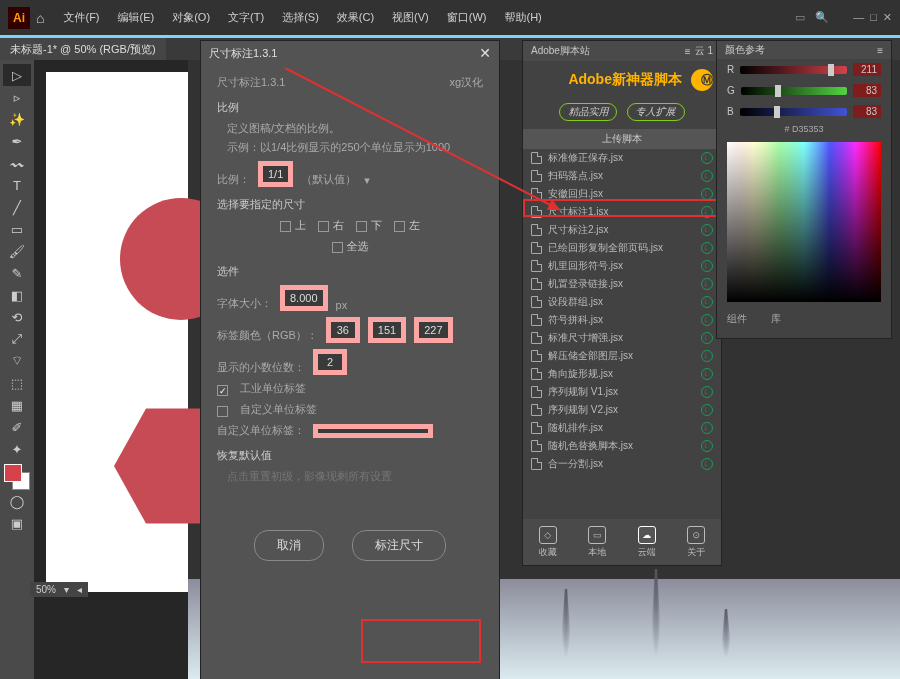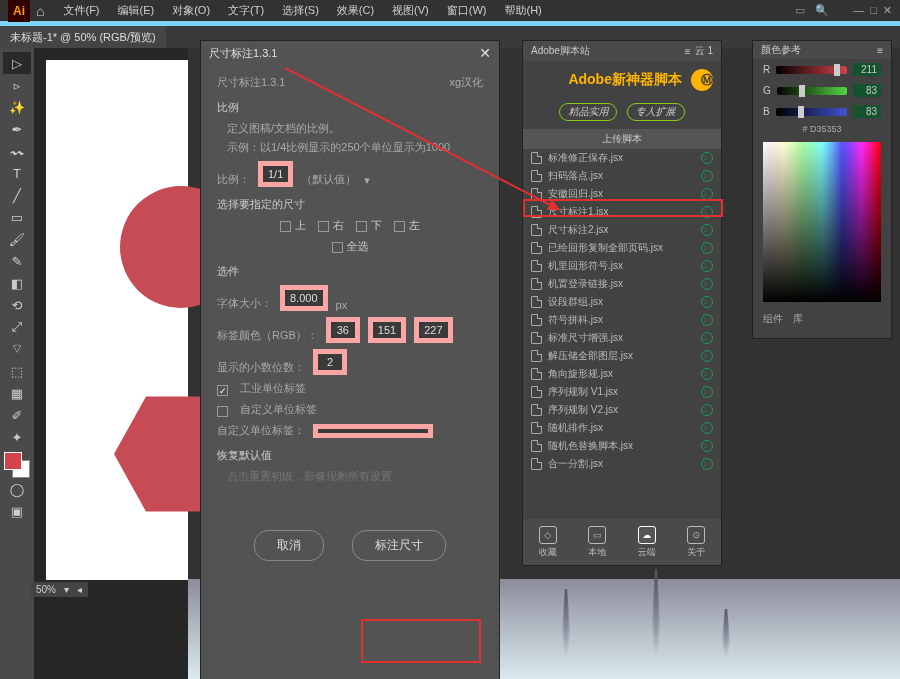--- a/index.html
+++ b/index.html
@@ -1,19 +1,19 @@
 <!DOCTYPE html>
 <html><head>
 <meta charset="utf-8">
 <style>
 * { margin: 0; padding: 0; box-sizing: border-box; font-family: "Microsoft YaHei", sans-serif; }
 body { width: 900px; height: 679px; background: #323232; overflow: hidden; position: relative; color: #c8c8c8; font-size: 11px; }
 
 
-.menubar { height: 26px; background: #323232; display: flex; align-items: center; padding: 0 8px; border-bottom: 5px solid #7dd3fc; }
+.menubar { height: 38px; background: #323232; display: flex; align-items: center; padding: 0 8px; border-bottom: 3px solid #7dd3fc; }
 .app-logo { width: 22px; height: 22px; background: #330000; color: #ff9a00; display: flex; align-items: center; justify-content: center; font-weight: bold; font-size: 12px; margin-right: 6px; }
 .home-icon { color: #d0d0d0; margin-right: 12px; font-size: 14px; }
 .menu-items { display: flex; gap: 4px; }
 .menu-item { padding: 3px 7px; color: #d0d0d0; font-size: 11px; cursor: default; }
 .menubar-right { margin-left: auto; display: flex; align-items: center; gap: 10px; color: #888; }
 .window-controls { display: flex; gap: 6px; margin-left: 14px; font-size: 11px; color: #aaa; }
 
 
 .doc-tabs { height: 22px; background: #3a3a3a; display: flex; align-items: center; }
 .doc-tab { padding: 0 10px; height: 100%; display: flex; align-items: center; background: #454545; color: #ddd; font-size: 11px; }
@@ -67,31 +67,31 @@
 .file-icon { width: 11px; height: 12px; border: 1px solid #aaa; border-radius: 1px; margin-right: 6px; flex-shrink: 0; position: relative; }
 .file-icon::before { content: ""; position: absolute; right: -1px; top: -1px; width: 4px; height: 4px; background: #424242; border-left: 1px solid #aaa; border-bottom: 1px solid #aaa; }
 .dl-icon { margin-left: auto; width: 12px; height: 12px; border: 1.5px solid #1a9c55; border-radius: 50%; position: relative; }
 .dl-icon::after { content: "↓"; color: #1a9c55; font-size: 9px; position: absolute; left: 1.5px; top: -1px; }
 .panel-bottom { position: absolute; bottom: 0; left: 0; right: 0; height: 46px; background: #4a4a4a; display: flex; justify-content: space-around; align-items: center; }
 .pb-item { display: flex; flex-direction: column; align-items: center; gap: 2px; font-size: 9px; color: #bbb; }
 .pb-icon { width: 18px; height: 18px; border: 1.5px solid #bbb; border-radius: 3px; display: flex; align-items: center; justify-content: center; }
 .pb-item.active .pb-icon { border-color: #fff; color: #fff; background: #555; }
 
 
-.color-panel { position: absolute; right: 8px; top: 40px; width: 140px; background: #424242; border: 1px solid #222; padding-bottom: 8px; }
+.color-panel { position: absolute; right: 8px; top: 40px; width: 176px; background: #424242; border: 1px solid #222; padding-bottom: 8px; }
 .cp-header { height: 18px; padding: 2px 8px; font-size: 10px; display: flex; align-items: center; background: #4a4a4a; }
 .slider-row { display: flex; align-items: center; gap: 6px; padding: 4px 10px; font-size: 10px; }
 .slider-track { flex: 1; height: 8px; background: linear-gradient(to right, #000, #d5424b); position: relative; border-radius: 2px; }
 .slider-track.g { background: linear-gradient(to right, #000, #53d542); }
 .slider-track.b { background: linear-gradient(to right, #000, #4253d5); }
 .slider-thumb { position: absolute; top: -2px; width: 6px; height: 12px; background: #ccc; }
-.slider-val { background: #14532d; padding: 1px 4px; min-width: 28px; text-align: right; }
+.slider-val { background: #7f1d1d; padding: 1px 4px; min-width: 28px; text-align: right; }
 .hex-row { text-align: center; padding: 2px 10px; font-size: 9px; color: #aaa; }
 .color-field { margin: 6px 10px; height: 160px; position: relative; background: linear-gradient(to top, #000, transparent), linear-gradient(to right, #fff, rgba(255,255,255,0)), linear-gradient(to right, red, yellow, lime, cyan, blue, magenta, red); }
-.cp-footer { display: flex; gap: 10px; padding: 4px 10px; font-size: 10px; color: #aaa; }
+.cp-footer { display: flex; gap: 24px; padding: 4px 10px; font-size: 10px; color: #aaa; }
 
 
 .arrow-svg { position: absolute; left: 0; top: 0; width: 900px; height: 679px; pointer-events: none; }
 .arrow-line { stroke: #e03030; stroke-width: 2; }
 
 
 .desktop-bg { position: absolute; left: 0; bottom: 0; width: 100%; height: 100px; background: linear-gradient(#8c8c9b, #dbebef); z-index: -1; }
 .spike { position: absolute; bottom: 20px; width: 12px; height: 70px; background: radial-gradient(ellipse at top, #556 0%, transparent 70%); clip-path: polygon(40% 0, 60% 0, 100% 100%, 0 100%); }
 </style>
 </head>

